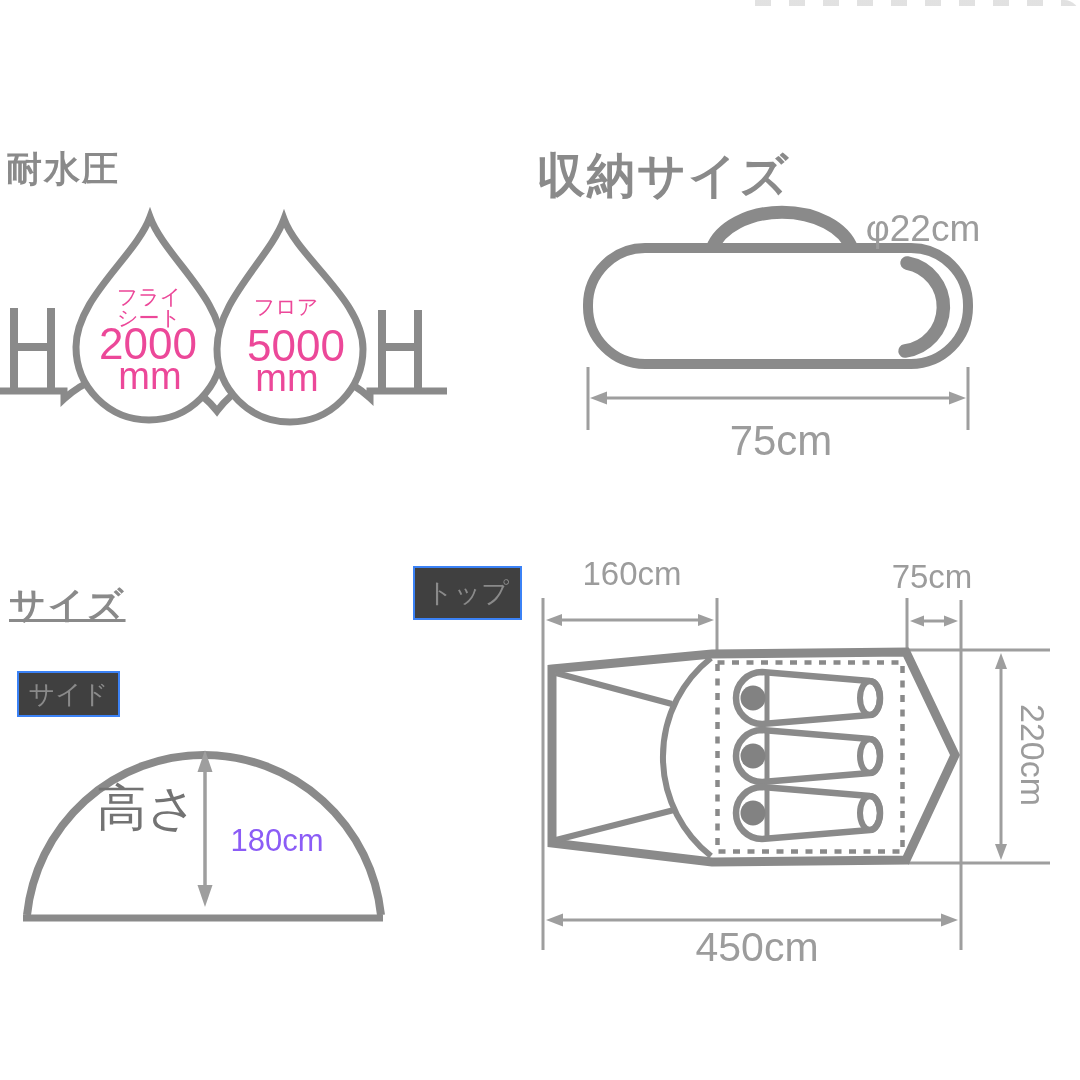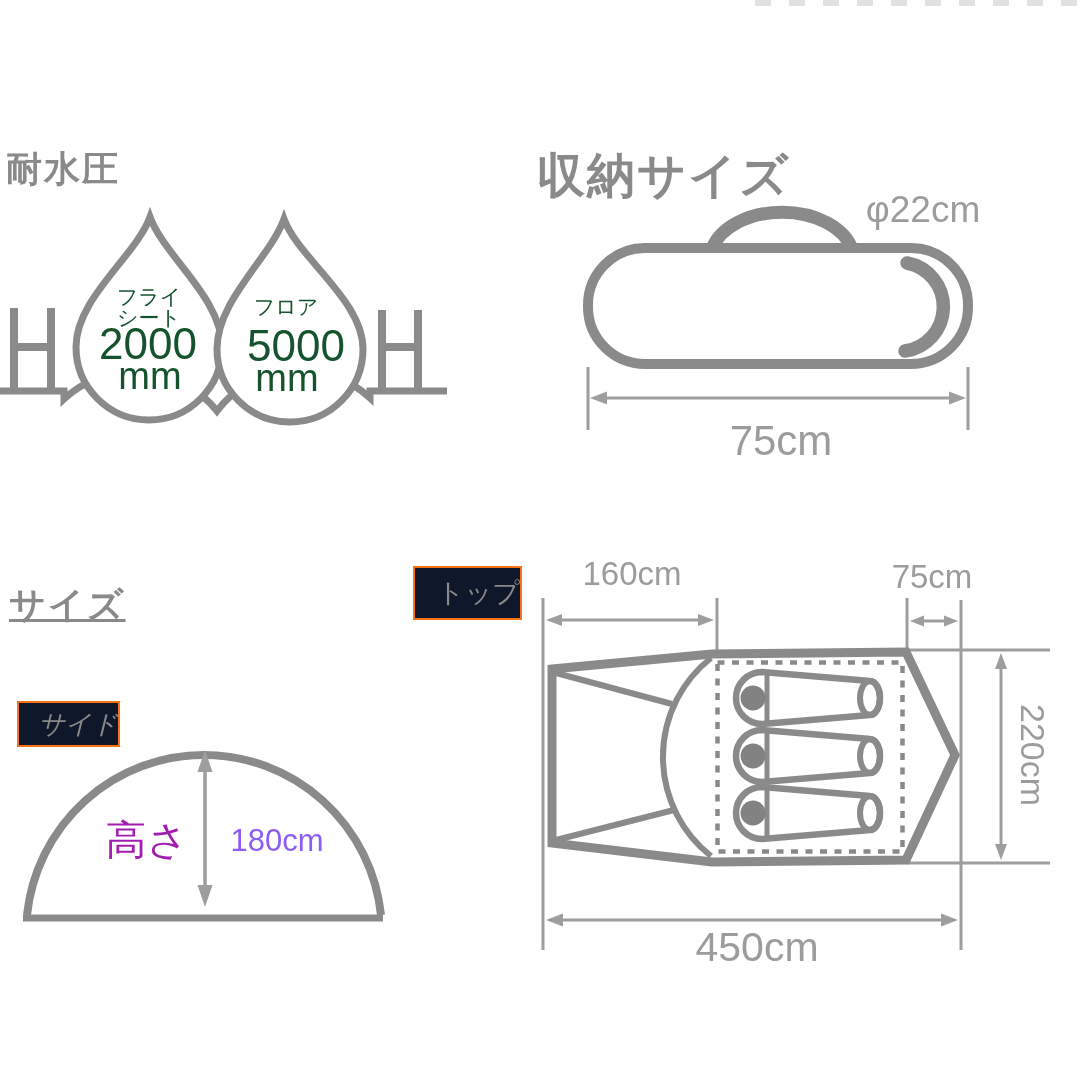--- a/index.html
+++ b/index.html
@@ -1,33 +1,34 @@
 <!DOCTYPE html>
 <html><head>
 <meta charset="utf-8">
 <style>
   html,body{margin:0;padding:0;background:#fff;}
   #stage{
     position:relative;width:1080px;height:1080px;background:#ffffff;overflow:hidden;
     font-family:"Liberation Sans","DejaVu Sans",sans-serif;
+    border-radius:16px;
   }
   #lineart{position:absolute;left:0;top:0;}
   .lbl{
     position:absolute;transform:translate(-50%,-50%);white-space:nowrap;
     color:#9c9c9c;line-height:1;
   }
   .title{
     position:absolute;white-space:nowrap;color:#8a8a8a;font-weight:700;
     letter-spacing:2px;line-height:1;
   }
-  .droptxt{color:#14532d;}
+  .droptxt{color:#ec4899;}
   .viewbox{
-    position:absolute;border:2px solid #f97316;box-sizing:border-box;
-    display:flex;align-items:center;justify-content:flex-end;
-    color:#8a8a8a;background:#0f172a;
+    position:absolute;border:2px solid #3b82f6;box-sizing:border-box;
+    display:flex;align-items:center;justify-content:center;
+    color:#8a8a8a;background:#404040;
   }
   .rot90{transform:translate(-50%,-50%) rotate(90deg);}
   #top-artifact{
     position:absolute;left:755px;top:0;width:325px;height:6px;opacity:.45;
     background:repeating-linear-gradient(90deg,#bdbdbd 0 16px,transparent 16px 34px);
   }
 </style>
 </head>
 <body>
 
@@ -151,27 +152,27 @@
 
   <div class="lbl droptxt" style="left:149px;top:296px;font-size:21px;">フライ</div>
   <div class="lbl droptxt" style="left:149px;top:317px;font-size:21px;">シート</div>
   <div class="lbl droptxt" style="left:148px;top:344px;font-size:44px;">2000</div>
   <div class="lbl droptxt" style="left:150px;top:376px;font-size:38px;">mm</div>
 
   <div class="lbl droptxt" style="left:286px;top:306px;font-size:21px;">フロア</div>
   <div class="lbl droptxt" style="left:296px;top:346px;font-size:44px;">5000</div>
   <div class="lbl droptxt" style="left:287px;top:378px;font-size:38px;">mm</div>
 
-  <div class="lbl" style="left:923px;top:209px;font-size:37px;">φ22cm</div>
+  <div class="lbl" style="left:923px;top:228px;font-size:37px;">φ22cm</div>
   <div class="lbl" style="left:781px;top:441px;font-size:42px;">75cm</div>
 
-  <div class="viewbox" style="left:17px;top:701px;width:103px;height:46px;font-size:26px;font-style:italic;">
+  <div class="viewbox" style="left:17px;top:671px;width:103px;height:46px;font-size:26px;">
     <span>サイド</span>
   </div>
-  <div class="lbl" style="left:147px;top:840px;font-size:41px;color:#a21caf;">高さ</div>
+  <div class="lbl" style="left:147px;top:808px;font-size:50px;color:#737373;">高さ</div>
   <div class="lbl" style="left:277px;top:840px;font-size:31px;color:#8b5cf6;">180cm</div>
 
   <div class="viewbox" style="left:413px;top:566px;width:109px;height:54px;font-size:27px;">
     <span>トップ</span>
   </div>
   <div class="lbl" style="left:632px;top:573px;font-size:33px;">160cm</div>
   <div class="lbl" style="left:932px;top:576px;font-size:33px;">75cm</div>
   <div class="lbl rot90" style="left:1033px;top:755px;font-size:34px;">220cm</div>
   <div class="lbl" style="left:757px;top:947px;font-size:41px;">450cm</div>
 

